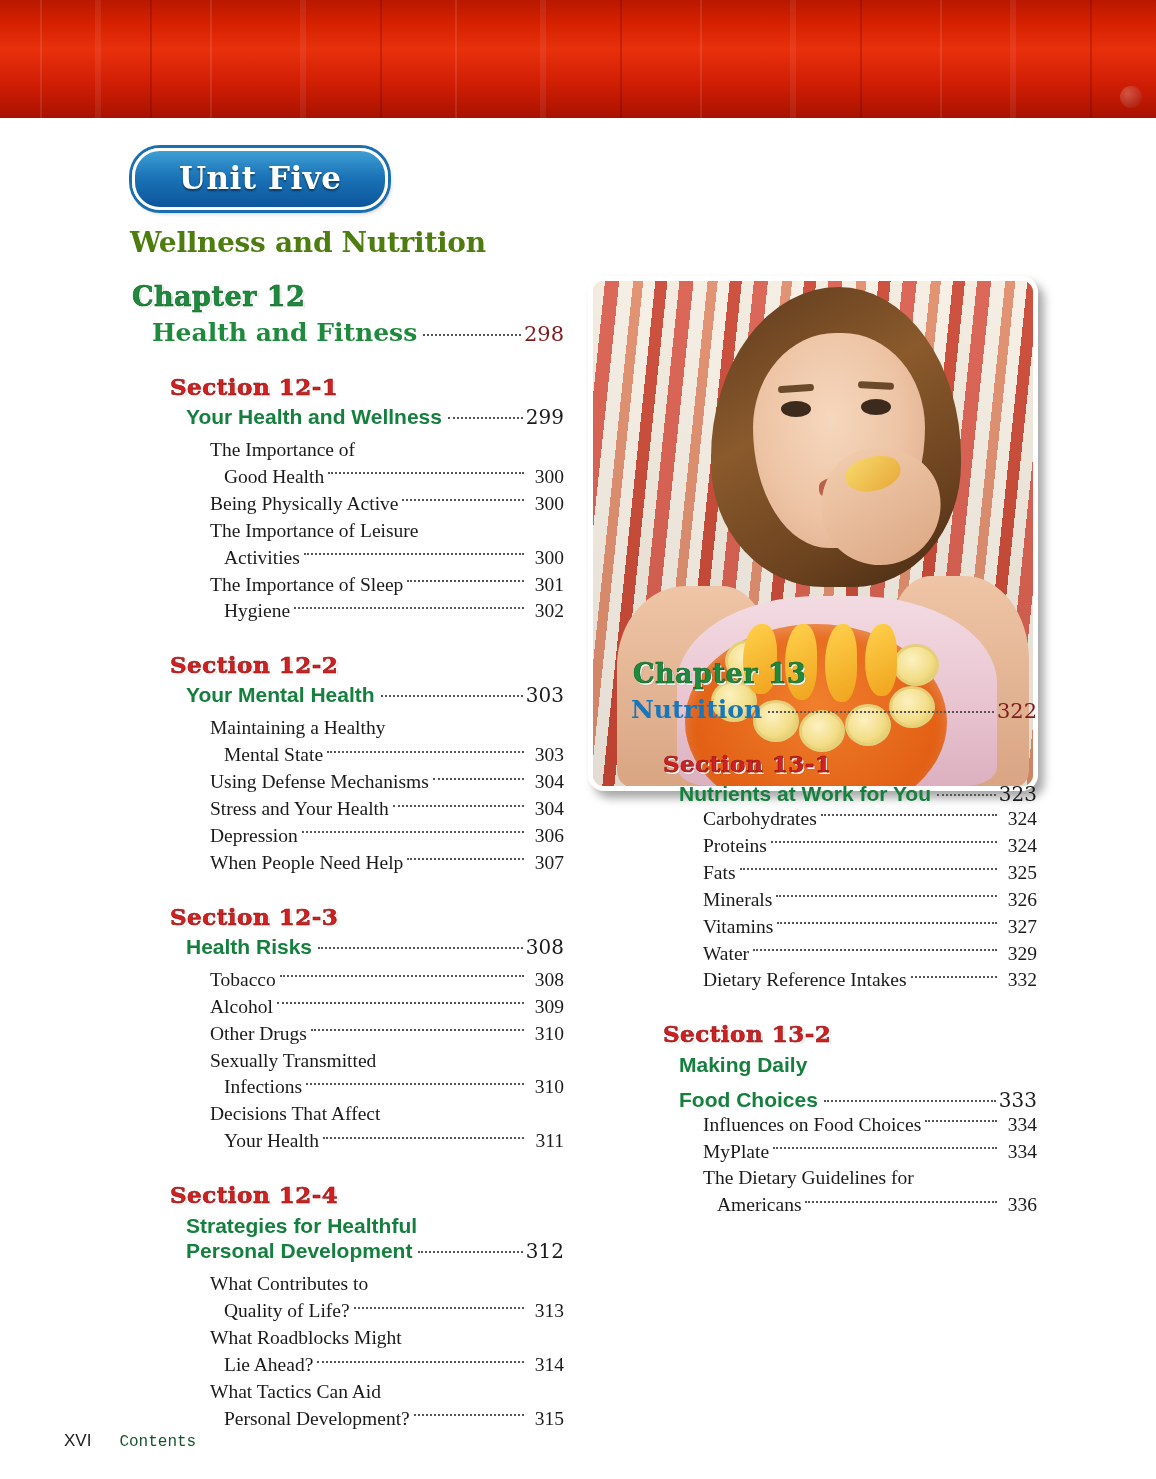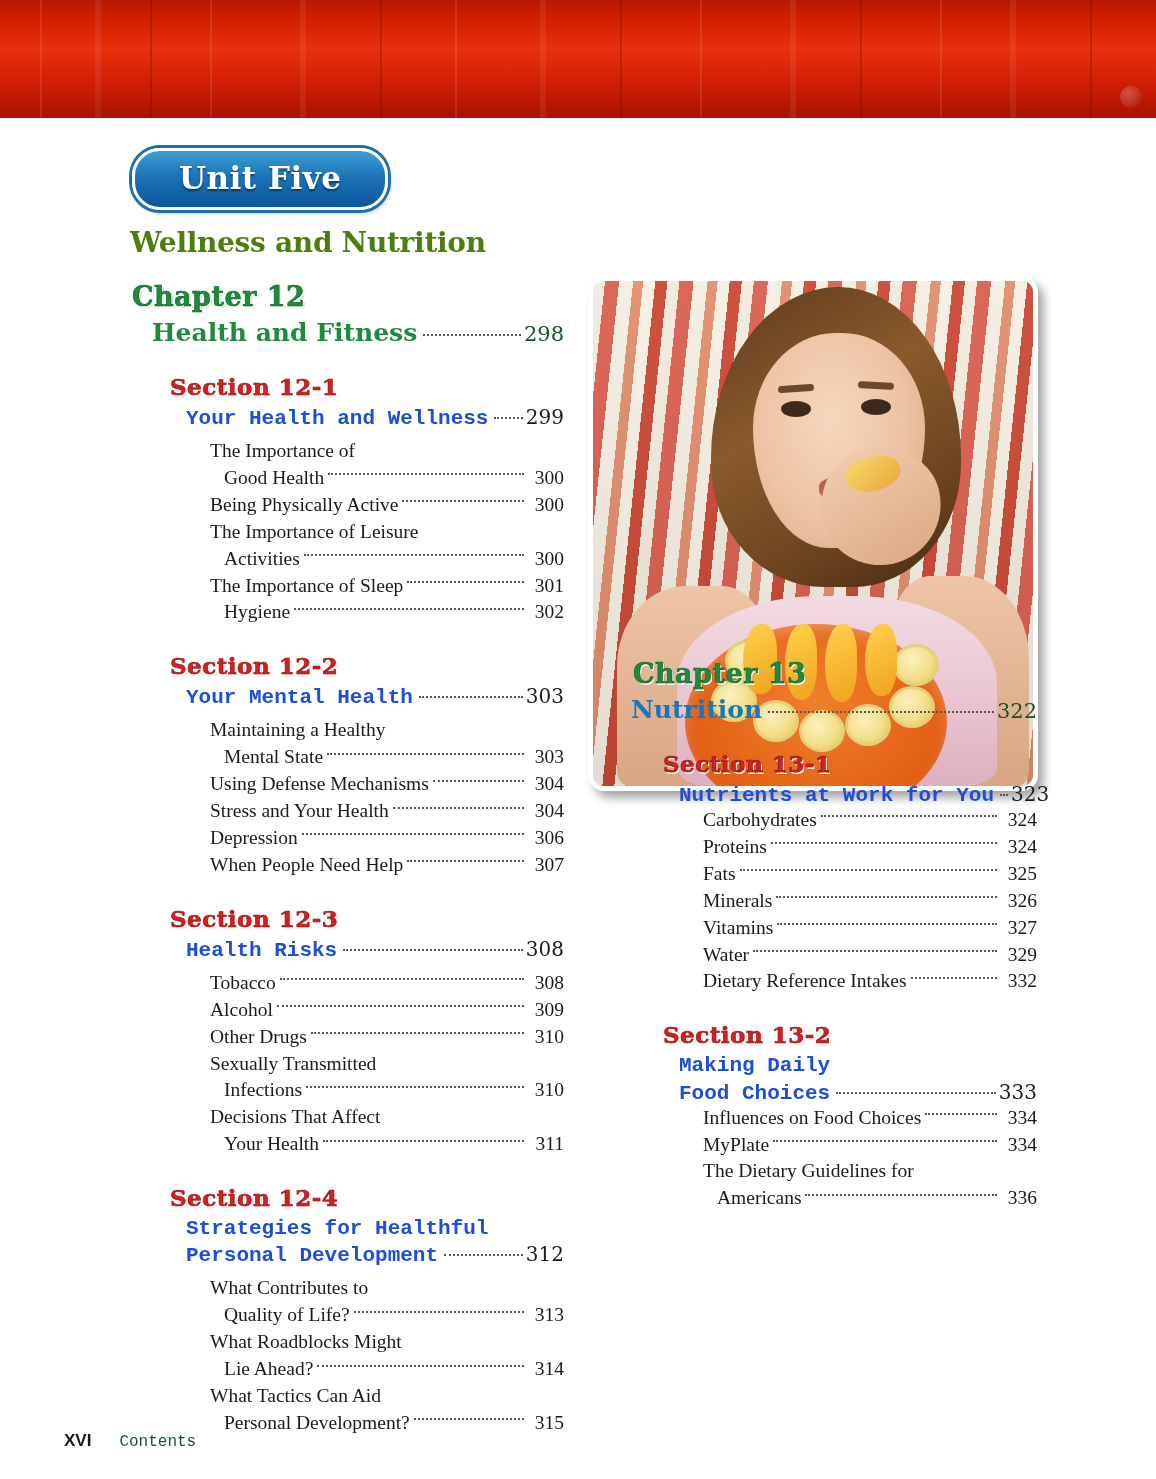--- a/index.html
+++ b/index.html
@@ -132,24 +132,24 @@
     text-shadow: 1.5px 1.5px 0 rgba(255,255,255,0.9), 2px 2px 1px rgba(0,0,0,0.22);
     letter-spacing: 0.5px;
   }
   .section-title-row {
     display: flex;
     align-items: baseline;
     margin-top: 5px;
     margin-left: 62px;
   }
   .section-title {
-    font-family: Liberation Mono, monospace;
+    font-family: Liberation Sans, sans-serif;
     font-weight: bold;
     font-size: 21px;
-    color: #1d4ed8;
+    color: #15803d;
     white-space: nowrap;
   }
   .section-title.stack {
     display: block;
     line-height: 1.25;
   }
 
   
   .entry {
     display: flex;
@@ -180,21 +180,21 @@
   .heading-dots {
     flex: 1 1 auto;
     margin: 0 3px 0 6px;
     border-bottom: 2.5px dotted #555;
     transform: translateY(-5px);
     min-width: 8px;
   }
   .heading-pg {
     font-family: "DejaVu Serif", serif;
     font-size: 21px;
-    color: #14532d;
+    color: #7f1d1d;
     white-space: nowrap;
   }
   .section-pg {
     font-family: "DejaVu Serif", serif;
     font-size: 20px;
     color: #1a1a1a;
     white-space: nowrap;
   }
 
   .block-gap { height: 8px; }
@@ -329,21 +329,21 @@
   .footer {
     position: absolute;
     left: 64px;
     bottom: 28px;
     display: flex;
     align-items: baseline;
     gap: 28px;
   }
   .folio {
     font-family: "Liberation Sans", sans-serif;
-    font-weight: bold;
+    font-weight: normal;
     font-size: 17px;
     color: #1a1a1a;
   }
   .folio-label {
     font-family: Liberation Mono, monospace;
     font-size: 16px;
     color: #14532d;
   }
 </style>
 </head>
@@ -636,21 +636,21 @@
     <div class="entry">
       <span class="label">Dietary Reference Intakes</span>
       <span class="dots"></span>
       <span class="pg">332</span>
     </div>
 
     <div class="section-label">Section 13-2</div>
     <div class="section-title-row" style="display:block">
       <span class="section-title stack">Making Daily</span>
     </div>
-    <div class="section-title-row" style="margin-top:0">
+    <div class="section-title-row" style="margin-top:9px">
       <span class="section-title">Food Choices</span>
       <span class="heading-dots"></span>
       <span class="section-pg">333</span>
     </div>
     <div class="entry">
       <span class="label">Influences on Food Choices</span>
       <span class="dots"></span>
       <span class="pg">334</span>
     </div>
     <div class="entry">

